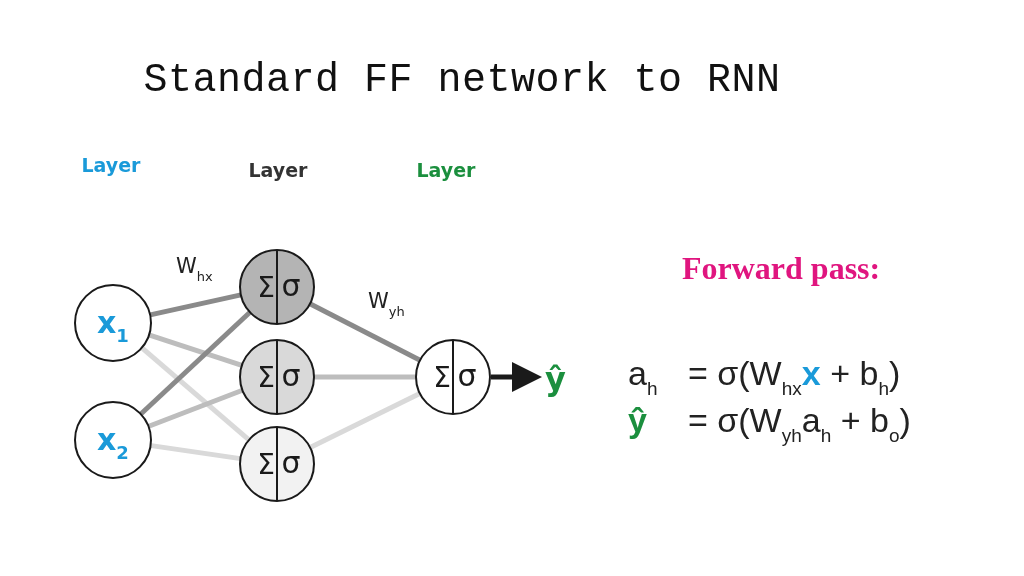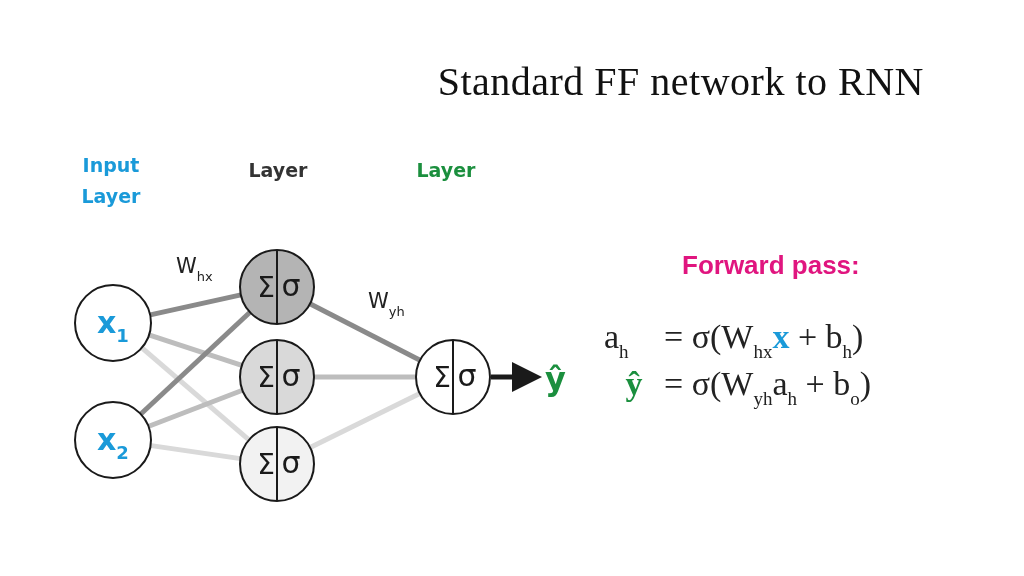--- a/index.html
+++ b/index.html
@@ -1,33 +1,32 @@
 <!DOCTYPE html>
 <html><head>
 <meta charset="utf-8">
 <style>
   html, body { margin: 0; padding: 0; background: #ffffff; }
   body { width: 1024px; height: 576px; position: relative; overflow: hidden; font-family: "DejaVu Sans", sans-serif; }
-  .title { position: absolute; left: 0; width: 924px; top: 58px; text-align: right; font-family: Liberation Serif, serif; font-size: 40px; font-weight: 300; color: #111; letter-spacing: 0.5px; }
+  .title { position: absolute; left: 0; width: 924px; top: 58px; text-align: center; font-family: Liberation Mono, monospace; font-size: 40px; font-weight: 300; color: #111; letter-spacing: 0.5px; }
   .layer-label { position: absolute; font-family: "DejaVu Sans", sans-serif; font-weight: bold; font-size: 19px; line-height: 31px; text-align: center; width: 120px; }
   svg#diagram { position: absolute; left: 0; top: 0; }
-  .fp-title { position: absolute; left: 682px; top: 250px; font-family: Liberation Sans, sans-serif; font-weight: bold; font-size: 26px; }
-  .eq { position: absolute; left: 604px; font-family: Liberation Serif, serif; font-size: 34px; color: #222; white-space: nowrap; }
+  .fp-title { position: absolute; left: 682px; top: 250px; font-family: Liberation Serif, serif; font-weight: bold; font-size: 32px; }
+  .eq { position: absolute; left: 628px; font-family: Liberation Sans, sans-serif; font-size: 34px; color: #222; white-space: nowrap; margin-top: 36px; }
   .eq sub { font-size: 19px; vertical-align: -10px; }
   .eq .hat { font-weight: bold; }
   .eq .xbold { font-weight: bold; }
   .eq .lhs { display: inline-block; width: 60px; }
 </style>
 </head>
 <body>
 
 <div class="title">Standard FF network to RNN</div>
 
 <div class="layer-label" id="lbl-input" style="left: 51px; top: 150px; color: rgb(26, 154, 217);">
-  <div>Input</div>
   <div>Layer</div>
 </div>
 <div class="layer-label" id="lbl-hidden" style="left: 218px; top: 155px; color: rgb(51, 51, 51);">
   <div>Layer</div>
 </div>
 <div class="layer-label" id="lbl-output" style="left: 386px; top: 155px; color: rgb(27, 143, 62);">
   <div>Layer</div>
 </div>
 
 <svg id="diagram" width="1024" height="576">
@@ -88,15 +87,15 @@
   <line x1="491" y1="377" x2="527" y2="377" stroke="#1a1a1a" stroke-width="5" marker-end="url(#arrowhead)"></line>
   <text id="yhat" x="545" y="390" font-family="DejaVu Sans, sans-serif" font-size="32" font-weight="bold" fill="#1b8f3e">ŷ</text>
 </svg>
 
 <div class="fp-title" id="fp-title" style="color: rgb(224, 21, 127);">Forward pass:</div>
 
 <div class="eq" style="top:318px;">
   <span class="lhs"><span>a</span><sub>h</sub></span><span>= σ(W</span><sub>hx</sub><span class="xbold" id="eq-x" style="color: rgb(26, 154, 217);">x</span><span> + b</span><sub>h</sub><span>)</span>
 </div>
 
-<div class="eq" style="top:365px;text-align:center;">
+<div class="eq" style="top:365px;">
   <span class="lhs hat" id="eq-yhat" style="color: rgb(27, 143, 62);">ŷ</span><span>= σ(W</span><sub>yh</sub><span>a</span><sub>h</sub><span> + b</span><sub>o</sub><span>)</span>
 </div>
 
 </body></html>

